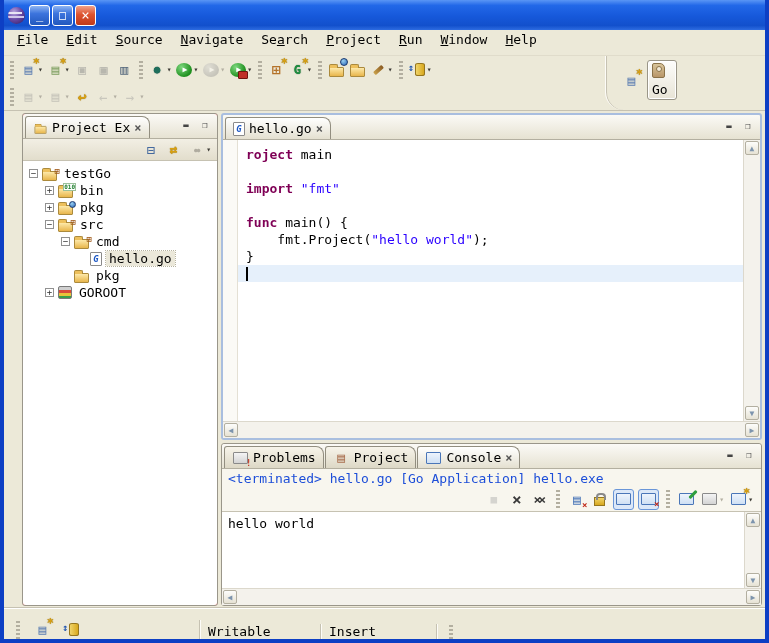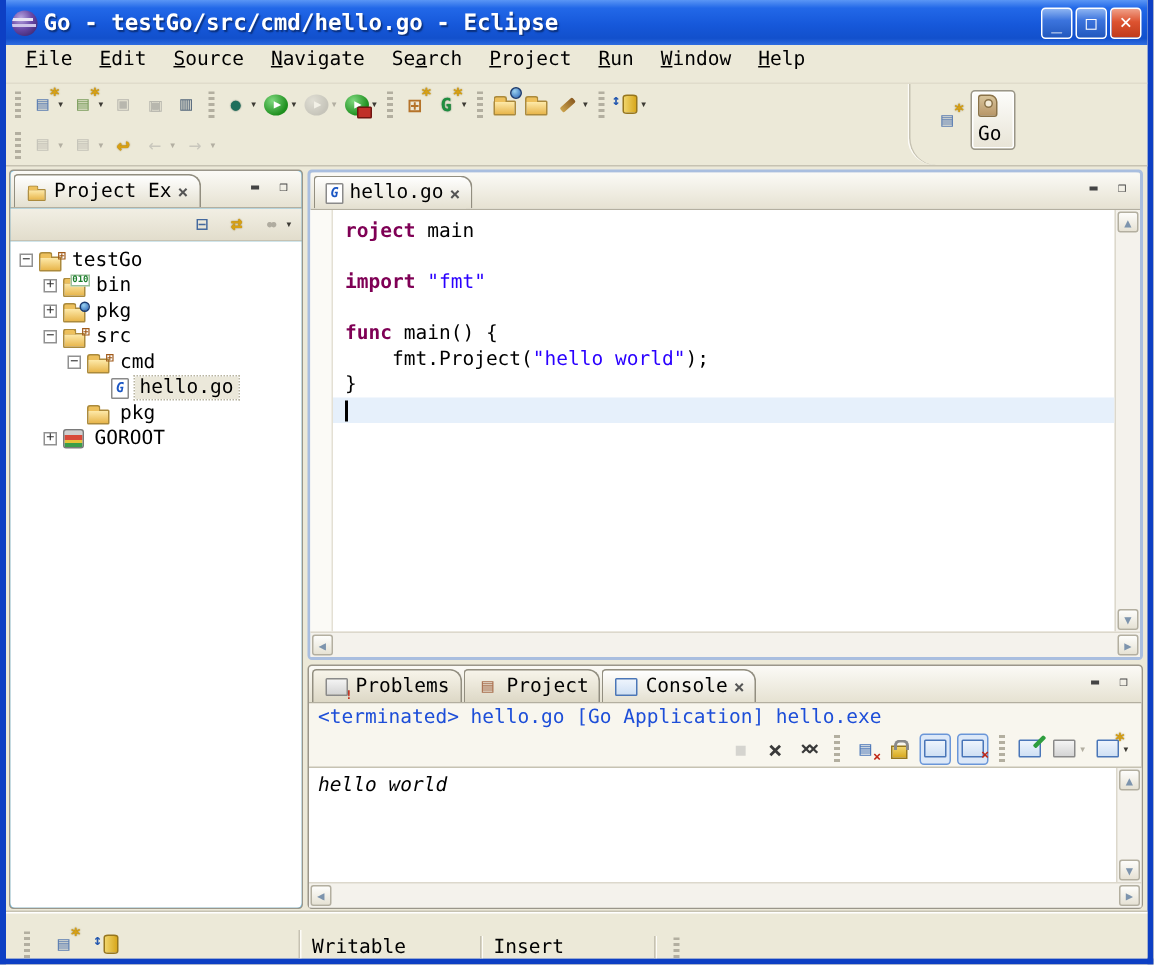--- a/index.html
+++ b/index.html
@@ -116,21 +116,21 @@
   .pbtn.active{ border:1px solid #9a96 88; border:1px solid #9a9688; background:linear-gradient(180deg,#fdfdfb,#e8e4d6);
     box-shadow:0 0 0 1px #fff inset; padding:2px 8px 2px 4px; font-size:13px; }
   .gotag{ width:13px; height:15px; background:linear-gradient(180deg,#d8c49a,#b89668);
     border:1px solid #8a7248; border-radius:2px 5px 2px 2px; position:relative; }
   .gotag::before{ content:""; position:absolute; top:2px; left:3px; width:4px; height:4px;
     border-radius:50%; background:#f4ecd8; border:1px solid #8a7248; }
 
   
   .main{ flex:1; display:flex; padding:2px 3px 2px 2px; gap:3px; min-height:0; }
 
-  .panel{ background:#7dd3fc; border:1px solid #9a968a; border-radius:3px; display:flex; flex-direction:column; min-height:0; }
+  .panel{ background:#fca5a5; border:1px solid #9a968a; border-radius:3px; display:flex; flex-direction:column; min-height:0;margin-left:16px; }
   .left-panel{ width:196px; flex:none; }
 
   .view-header{ flex:none; height:25px; display:flex; align-items:flex-end;
     background:linear-gradient(180deg,#fbfaf6,#e6e2d2); border-bottom:1px solid #b3afa0;
     border-radius:3px 3px 0 0; padding:0 2px; position:relative; }
   .tabrow{ display:flex; align-items:flex-end; flex:1; overflow:hidden; }
   .tab{ height:22px; display:inline-flex; align-items:center; gap:4px; padding:0 7px;
     font-size:13px; border:1px solid #928e80; border-bottom:none; border-radius:3px 8px 0 0;
     background:linear-gradient(180deg,#f7f4ea,#ddd8c6); margin-right:1px; white-space:nowrap; }
   .tab.active{ background:linear-gradient(180deg,#ffffff,#e4e0d0); }
@@ -185,41 +185,40 @@
     border:1px solid #b3afa0; border-radius:2px; font-size:8px; color:#7d94ad;
     display:flex; align-items:center; justify-content:center; }
 
   
   .console-pane{ flex:1; border:1px solid #9a968a; border-radius:3px; background:#f8f6ee;
     display:flex; flex-direction:column; min-height:0; }
   .con-status{ flex:none; font-size:13px; padding:2px 6px 0 6px; color:#1d4ed8; height:18px; white-space:nowrap; }
   .con-toolbar{ flex:none; height:24px; display:flex; align-items:center; justify-content:flex-end;
     padding:0 6px; gap:2px; }
   .con-body{ flex:1; display:flex; min-height:0; border-top:1px solid #c6c2b2; }
-  .con-out{ flex:1; background:#fff; font-size:13px; padding:4px 6px; white-space:pre; overflow:hidden;font-style:italic; }
+  .con-out{ flex:1; background:#fff; font-size:13px; padding:4px 6px; white-space:pre; overflow:hidden; }
 
   
   .statusbar{ flex:none; height:31px; border-top:1px solid #fff; box-shadow:0 -1px 0 #c6c2b2;
     display:flex; align-items:flex-end; background:#ece9d8; font-size:13px; }
   .sb-cell{ display:flex; align-items:center; padding:0 8px; border-right:1px solid #c6c2b2;
     box-shadow:1px 0 0 #fdfcf8; }
   .sb-icons{ width:196px; flex:none; gap:8px; }
   .sb-writable{ width:121px; flex:none; }
   .sb-insert{ width:116px; flex:none; }
   .sb-grip{ border-right:none; box-shadow:none; }
   .sb-rest{ flex:1; border-right:none; box-shadow:none; }
 </style>
 </head>
 <body>
 
 <div class="window">
 
   <div class="titlebar">
     <div class="ecl-logo"></div>
-    <div class="title-text">Go - testGo/src/cmd/hello.go - Eclipse</div>
     <div class="winbtns">
       <div class="wbtn">
           <span>_</span>
         </div>
       <div class="wbtn">
           <span>□</span>
         </div>
       <div class="wbtn close">
           <span>×</span>
         </div>

